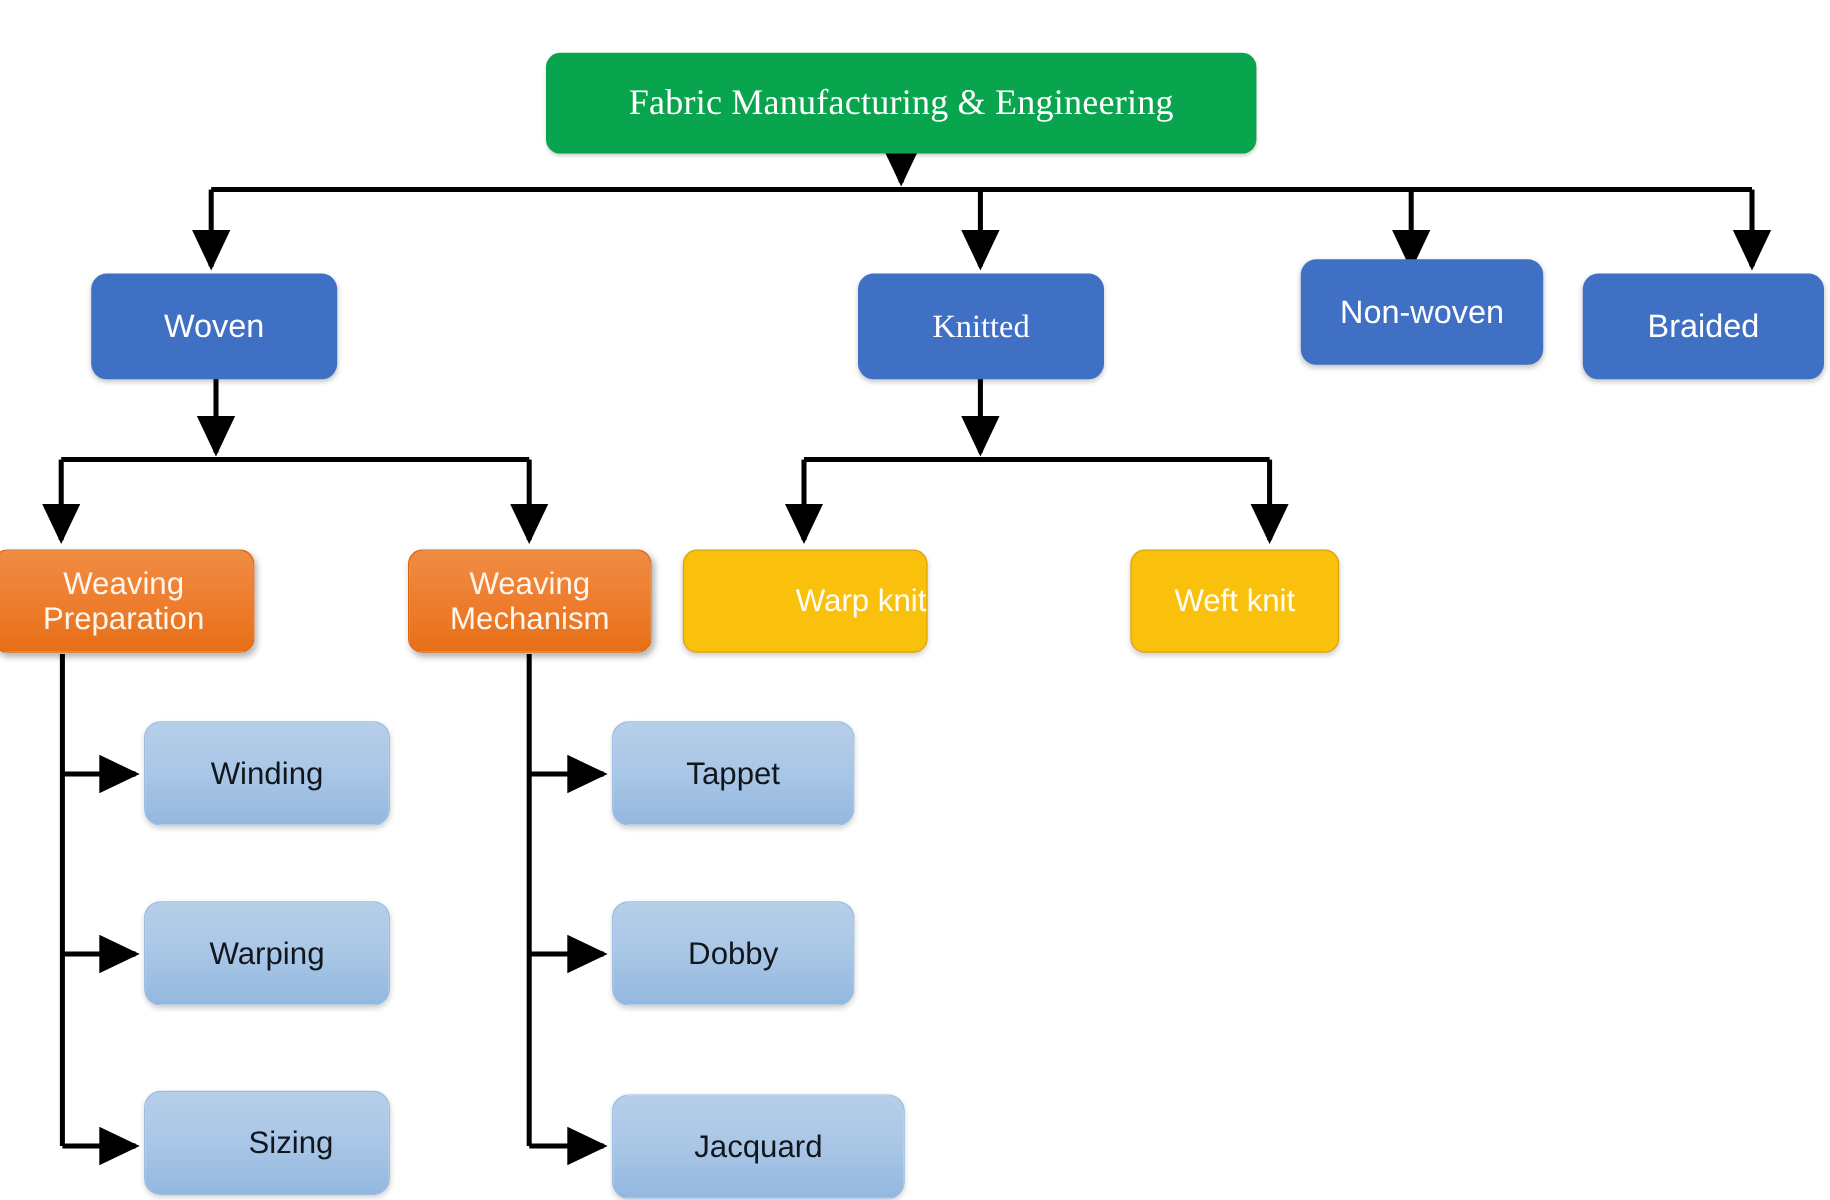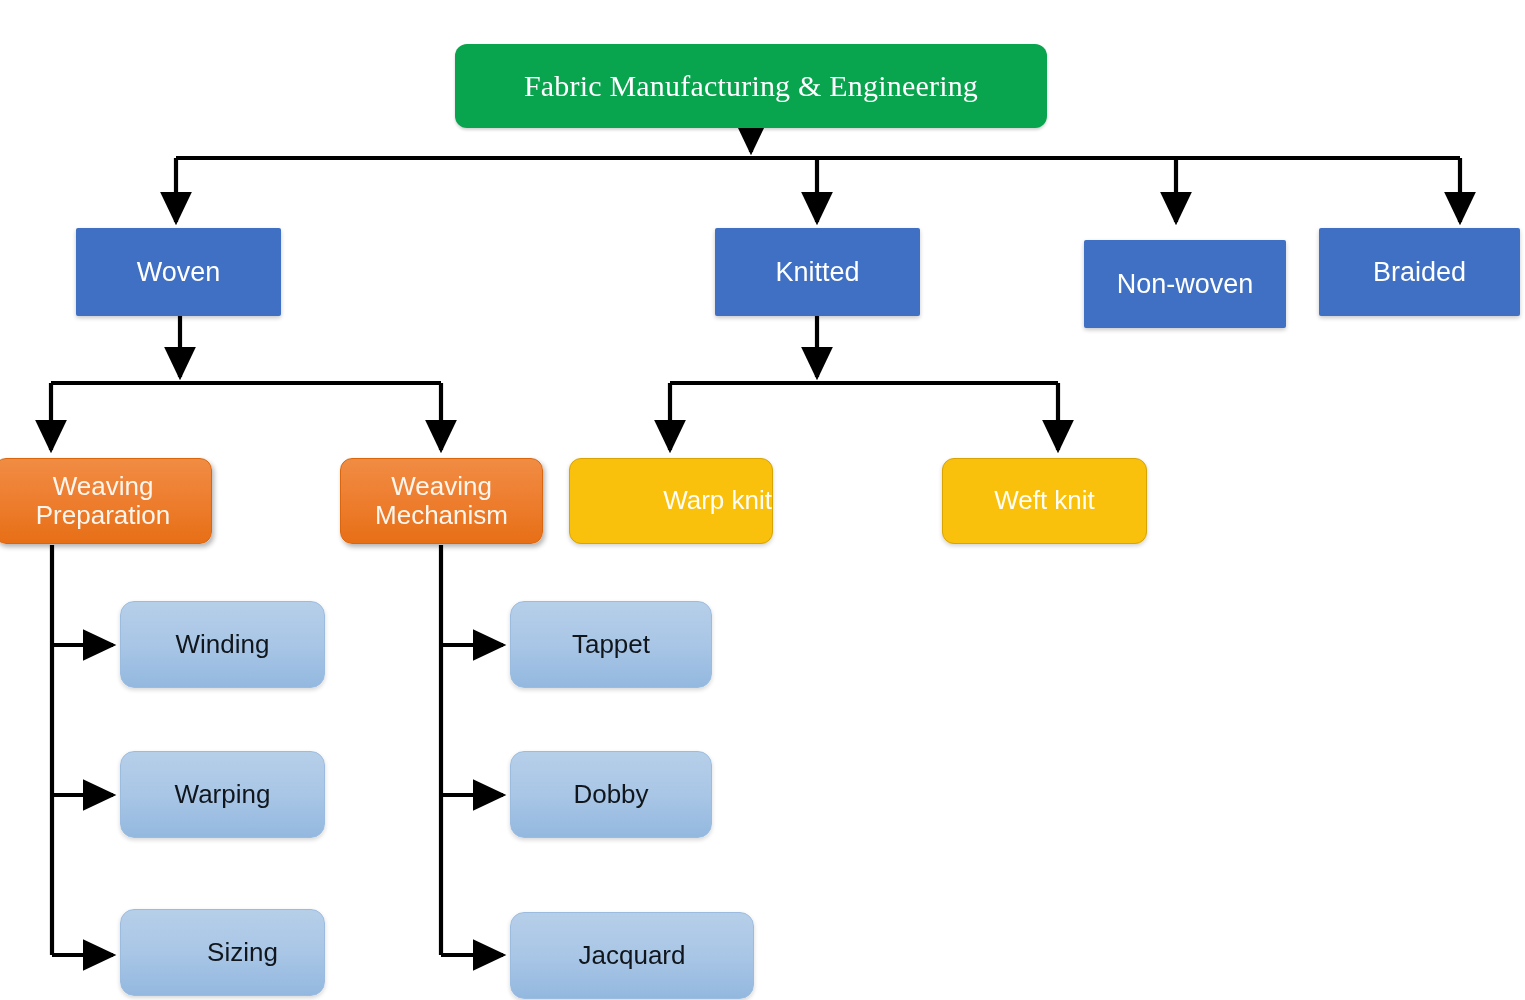--- a/index.html
+++ b/index.html
@@ -42,21 +42,21 @@
     font-family: "Liberation Serif", serif;
     font-size: 30px;
     letter-spacing: .2px;
     box-shadow: 0 2px 3px rgba(0,0,0,.18);
     margin-top: 36px;
   }
   
   .n-blue {
     background: #3f70c4;
     color: #ffffff;
-    border-radius: 2px;
+    border-radius: 13px;
     font-size: 27px;
     box-shadow: 0 2px 4px rgba(0,0,0,.22);
   }
   
   .n-orange {
     background: linear-gradient(180deg, #f08c43 0%, #ee7f31 45%, #e76f16 100%);
     color: #fdf6ee;
     border: 1px solid #d9660f;
     border-radius: 12px;
     font-size: 26px;
@@ -127,25 +127,25 @@
   </svg>
 
   <div class="node n-root" style="left:455px; top:8px; width:592px; height:84px;">
     <span>Fabric Manufacturing &amp; Engineering</span>
   </div>
 
   <div class="node n-blue" style="left:76px; top:228px; width:205px; height:88px;">
     <span>Woven</span>
   </div>
 
-  <div class="node n-blue" style="left:715px; top:228px; width:205px; height:88px;">
+  <div class="node n-blue" style="left:715px; top:228px; width:205px; height:88px;font-family:Liberation Serif, serif;">
     <span>Knitted</span>
   </div>
 
-  <div class="node n-blue" style="left:1084px; top:240px; width:202px; height:88px;">
+  <div class="node n-blue" style="left:1084px; top:216px; width:202px; height:88px;">
     <span>Non-woven</span>
   </div>
 
   <div class="node n-blue" style="left:1319px; top:228px; width:201px; height:88px;justify-content:center;">
     <span>Braided</span>
   </div>
 
   <div class="node n-orange" style="left:-6px; top:458px; width:218px; height:86px; flex-direction:column;">
     <span>Weaving</span>
     <span>Preparation</span>
@@ -153,21 +153,21 @@
 
   <div class="node n-orange" style="left:340px; top:458px; width:203px; height:86px; flex-direction:column;">
     <span>Weaving</span>
     <span>Mechanism</span>
   </div>
 
   <div class="node n-yellow" style="left:569px; top:458px; width:204px; height:86px;justify-content:flex-end;">
     <span>Warp knit</span>
   </div>
 
-  <div class="node n-yellow" style="left:942px; top:458px; width:205px; height:86px;">
+  <div class="node n-yellow" style="left:942px; top:458px; width:174px; height:86px;">
     <span>Weft knit</span>
   </div>
 
   <div class="node n-lightblue" style="left:120px; top:601px; width:205px; height:87px;">
     <span>Winding</span>
   </div>
 
   <div class="node n-lightblue" style="left:120px; top:751px; width:205px; height:87px;text-align:center;">
     <span>Warping</span>
   </div>

